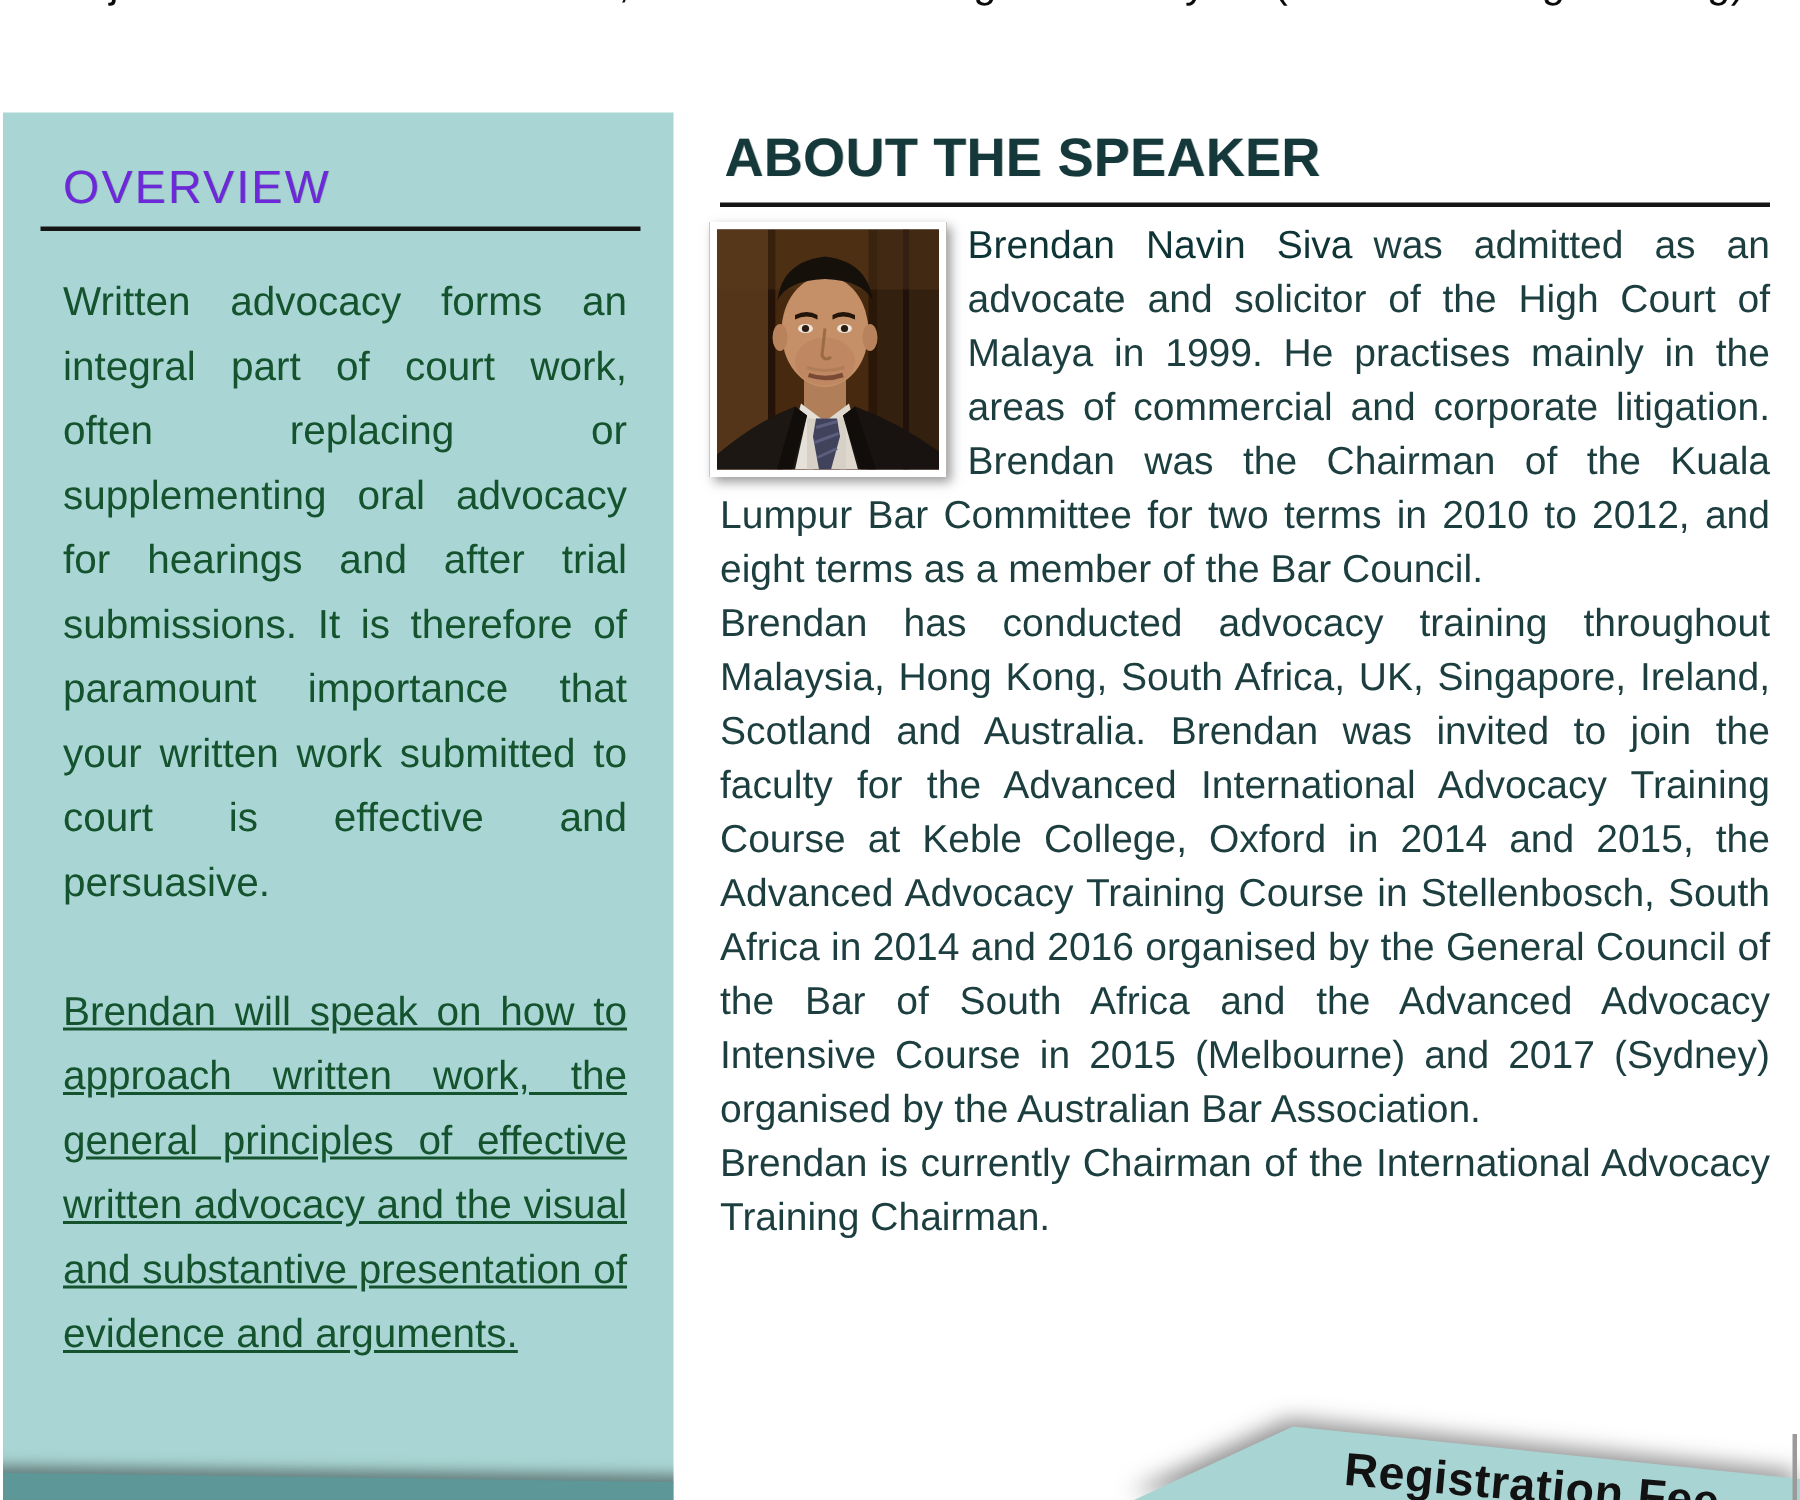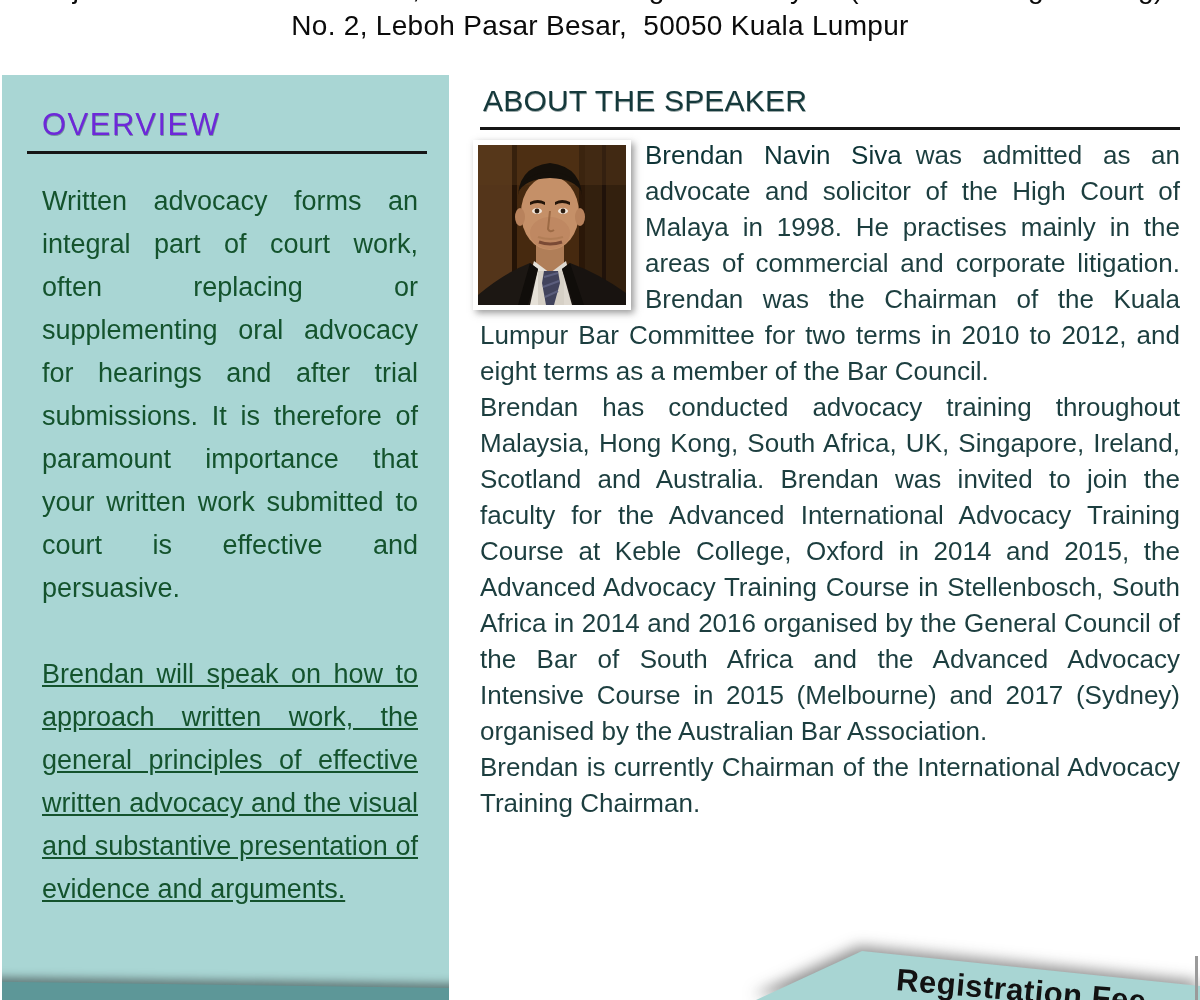--- a/index.html
+++ b/index.html
@@ -61,22 +61,22 @@
     box-shadow:0 -5px 9px rgba(45,55,55,.55);
   }
   
   .speaker-col{
     position:absolute;
     left:480px;top:84px;
     width:700px;
   }
   .speaker-title{
     margin:0 0 0 3px;
-    font-size:30px;
-    font-weight:normal;
+    font-size:36px;
+    font-weight:bold;
     letter-spacing:.2px;
     color:#15393b;
     text-shadow:.5px .5px .5px rgba(10,40,40,.4);
   }
   .speaker-rule{
     height:0;border-bottom:3px solid #161616;
     margin-top:9px;width:700px;
   }
   .bio{margin-top:7px;}
   .bio p{
@@ -129,21 +129,20 @@
     width:3px;height:44px;
     background:#9a9a9a;
   }
 </style>
 </head>
 <body>
 
 <div class="page">
 
   <div class="addr-line addr-1">Raja Aziz Addruse Auditorium, Wisma Badan Peguam Malaysia (Straits Trading Building)</div>
-  <div class="addr-line addr-2">No. 2, Leboh Pasar Besar,  50050 Kuala Lumpur</div>
 
   <aside class="overview-panel">
     <h2 class="overview-title">OVERVIEW</h2>
     <div class="overview-rule"></div>
     <div class="overview-body">
       <p>Written advocacy forms an integral part of court work, often replacing or supplementing oral advocacy for hearings and after trial submissions. It is therefore of paramount importance that your written work submitted to court is effective and persuasive.</p>
       <p>Brendan will speak on how to approach written work, the general principles of effective written advocacy and the visual and substantive presentation of evidence and arguments.</p>
     </div>
     <div class="left-ribbon"></div>
   </aside>
@@ -196,21 +195,21 @@
           <line x1="66" y1="132" x2="80" y2="128" stroke="#5b5e7d" stroke-width="2"></line>
           <line x1="65" y1="142" x2="81" y2="136" stroke="#5b5e7d" stroke-width="2"></line>
           <line x1="67" y1="152" x2="80" y2="146" stroke="#5b5e7d" stroke-width="2"></line>
 
           <path d="M0 160 L0 150 Q26 128 52 118 L60 124 L52 160 Z" fill="#1c1713"></path>
           <path d="M148 160 L148 148 Q120 128 92 118 L84 124 L94 160 Z" fill="#181310"></path>
           <path d="M52 118 L60 124 L50 160 L40 160 Z" fill="#100d0a"></path>
           <path d="M92 118 L84 124 L96 160 L106 160 Z" fill="#100d0a"></path>
         </svg>
       </div>
-      <p><span class="speaker-name">Brendan Navin Siva</span><span>was admitted as an advocate and solicitor of the High Court of Malaya in 1998. He practises mainly in the areas of commercial and corporate litigation. Brendan was the Chairman of the Kuala Lumpur Bar Committee for two terms in 2010 to 2012, and eight terms as a member of the Bar Council.</span></p>
+      <p><span class="speaker-name">Brendan Navin Siva</span><span>was admitted as an advocate and solicitor of the High Court of Malaya in 1999. He practises mainly in the areas of commercial and corporate litigation. Brendan was the Chairman of the Kuala Lumpur Bar Committee for two terms in 2010 to 2012, and eight terms as a member of the Bar Council.</span></p>
       <p>Brendan has conducted advocacy training throughout Malaysia, Hong Kong, South Africa, UK, Singapore, Ireland, Scotland and Australia. Brendan was invited to join the faculty for the Advanced International Advocacy Training Course at Keble College, Oxford in 2014 and 2015, the Advanced Advocacy Training Course in Stellenbosch, South Africa in 2014 and 2016 organised by the General Council of the Bar of South Africa and the Advanced Advocacy Intensive Course in 2015 (Melbourne) and 2017 (Sydney) organised by the Australian Bar Association.</p>
       <p>Brendan is currently Chairman of the International Advocacy Training Chairman.</p>
     </div>
   </section>
 
   <div class="reg-shadow">
     <div class="reg-shape"></div>
   </div>
   <div class="reg-label">Registration Fee</div>
 

